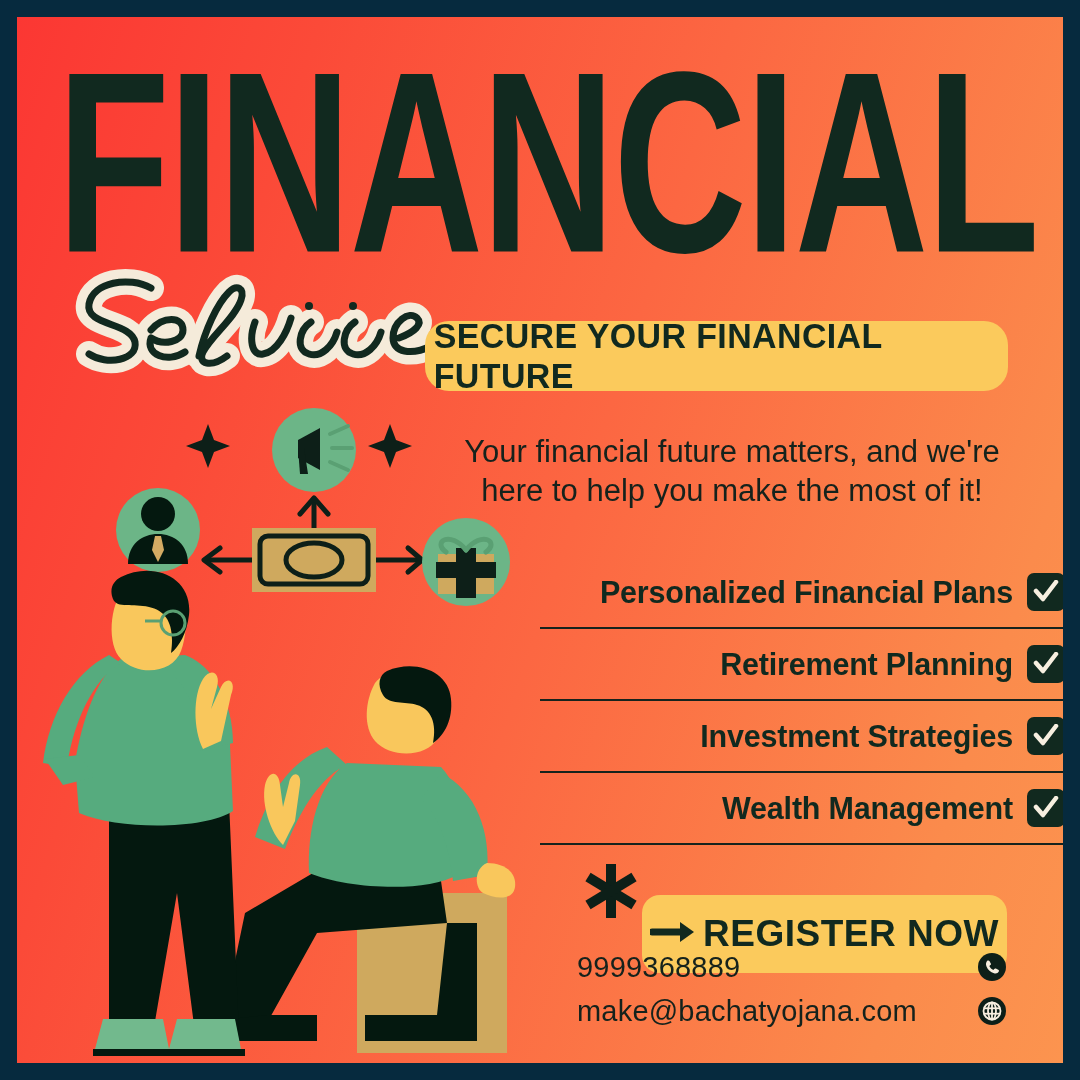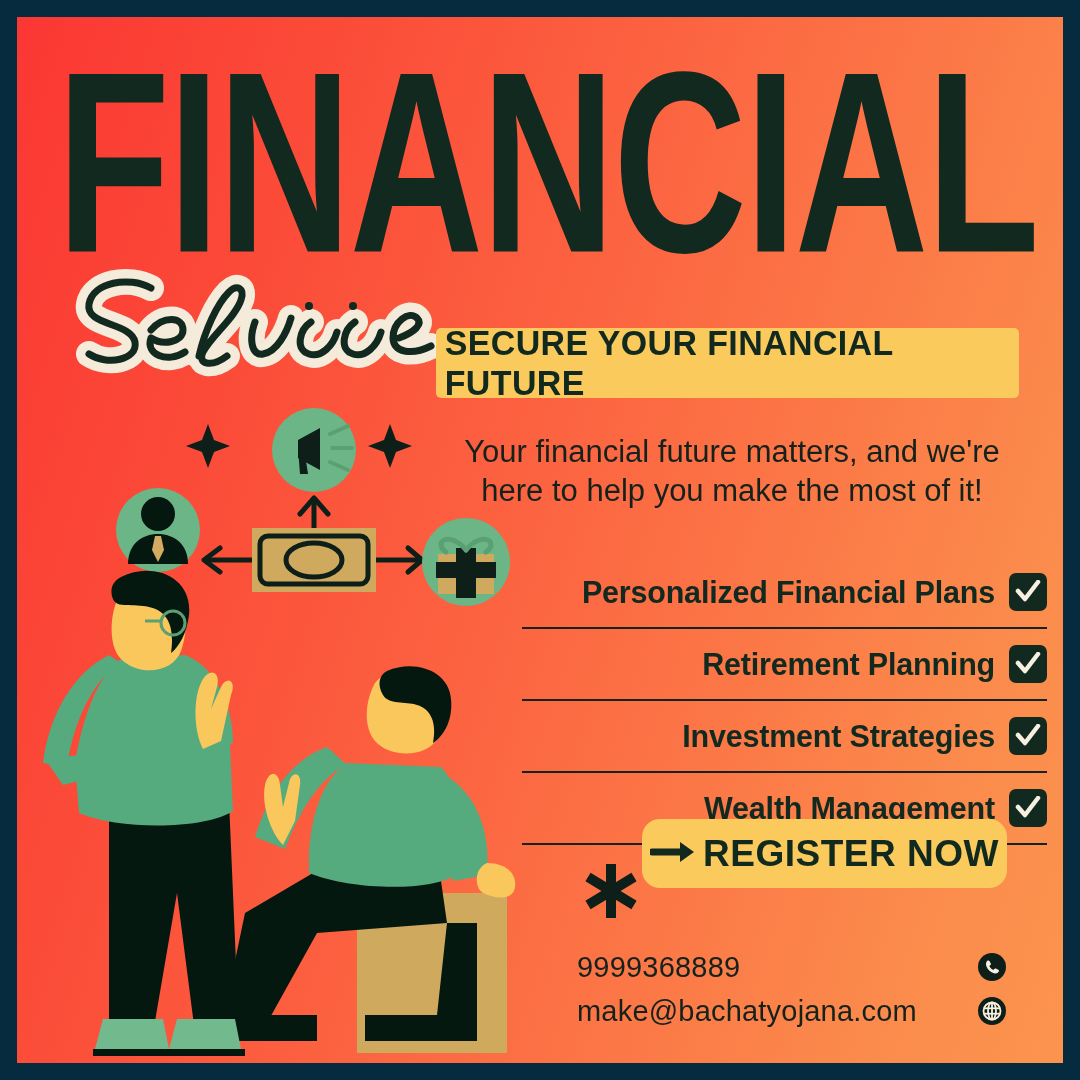--- a/index.html
+++ b/index.html
@@ -41,25 +41,25 @@
   .script-wrap{
     position:absolute;
     left:42px;top:243px;
     width:420px;height:120px;
   }
   .script-wrap svg{display:block;width:100%;height:100%;overflow:visible;}
 
   
   .badge{
     position:absolute;
-    left:408px;top:311px;
+    left:408px;top:304px;
     width:583px;height:70px;
     background:#fbca5c;
-    border-radius:5px;
-    display:flex;align-items:center;justify-content:center;margin-left:11px;
+    border-radius:24px;
+    display:flex;align-items:center;justify-content:center;
   }
   .badge span{
     color:#11291f;
     font-family:"Liberation Sans Narrow","Liberation Sans",sans-serif;
     font-weight:bold;
     font-size:35px;
     letter-spacing:0.4px;
     transform:scaleX(0.97);
   }
 
@@ -71,21 +71,21 @@
     text-align:center;
     color:#15221c;
     font-size:31px;
     line-height:1.27;
     font-weight:400;
   }
 
   
   .features{
     position:absolute;
-    left:505px;top:540px;
+    left:523px;top:540px;
     width:525px;
   }
   .feat{
     position:relative;
     height:70px;
     display:flex;align-items:center;justify-content:flex-end;
     gap:14px;
     border-bottom:2.5px solid #16231d;
   }
   .feat-label{
@@ -105,22 +105,22 @@
   .chk svg{position:absolute;left:6px;top:7px;}
 
   
   .asterisk{
     position:absolute;
     left:563px;top:843px;
     width:62px;height:62px;
   }
   .cta{
     position:absolute;
-    left:625px;top:802px;
-    width:365px;height:69px;
+    left:625px;top:878px;
+    width:365px;height:78px;
     background:#fbca5c;
     border-radius:18px;
     display:flex;align-items:center;justify-content:center;
     gap:5px;
   }
   .cta .arrow{display:block;}
   .cta-label{
     color:#11291f;
     font-family:"Liberation Sans Narrow","Liberation Sans",sans-serif;
     font-weight:bold;

